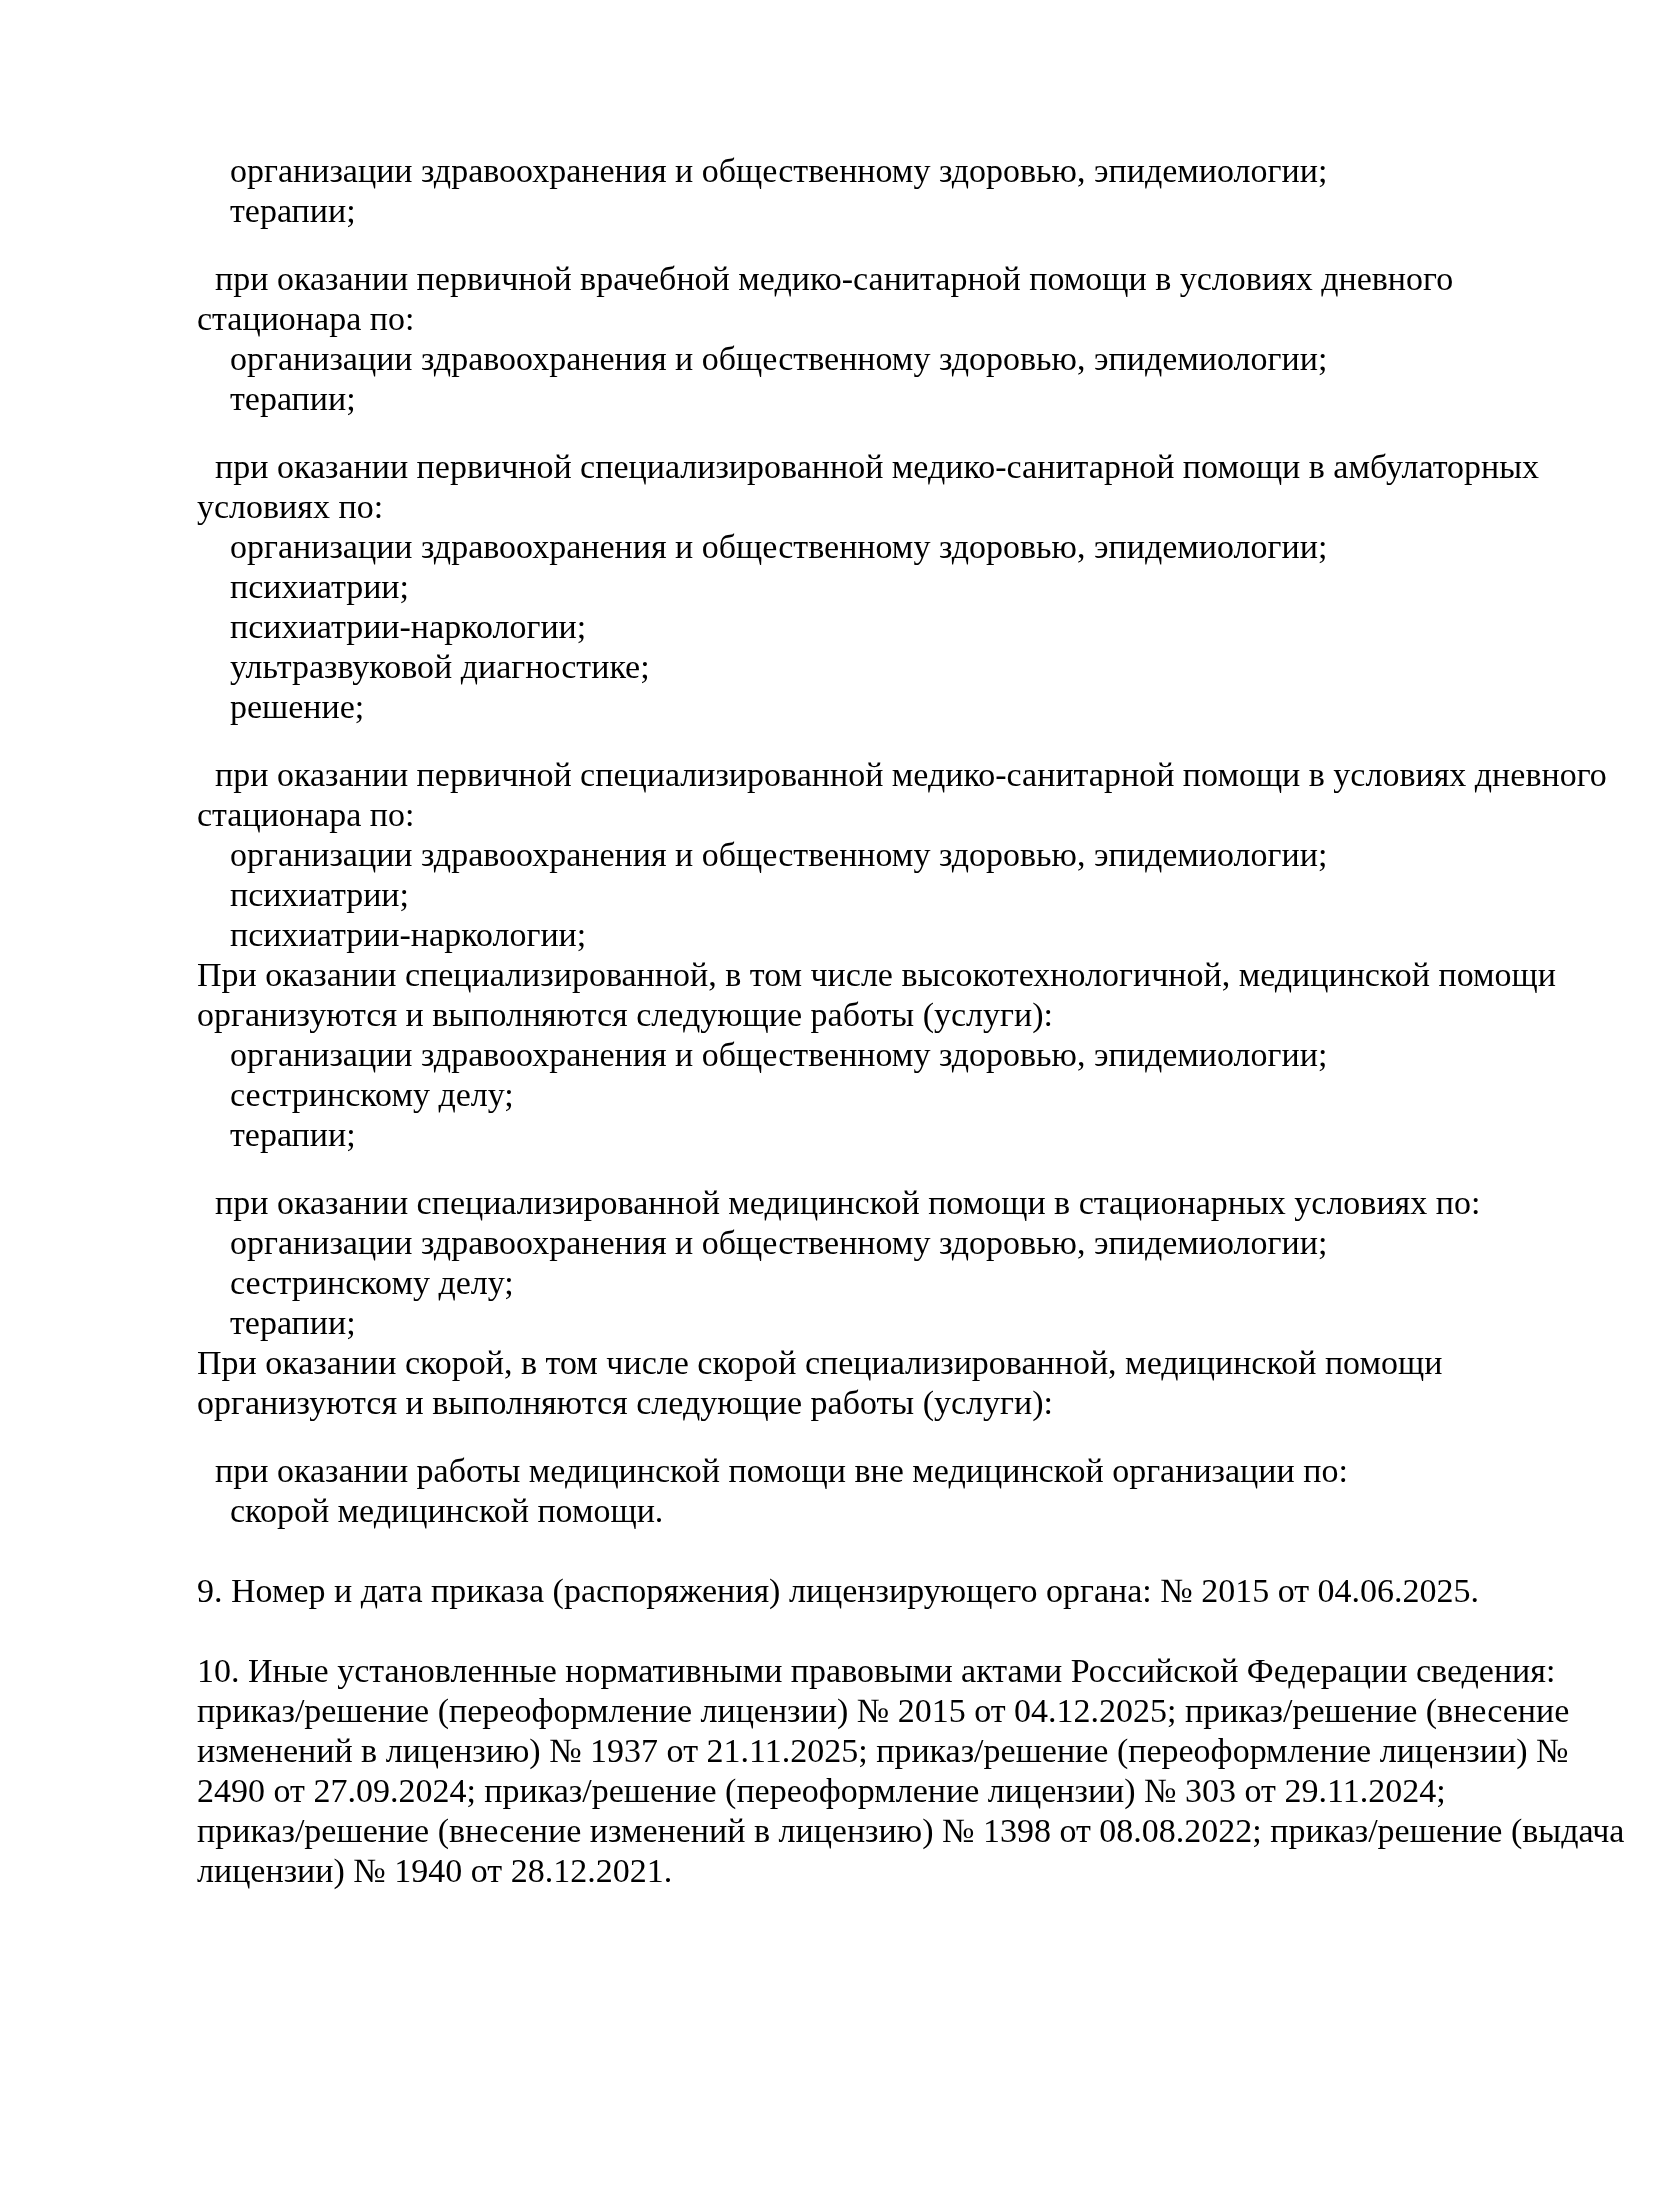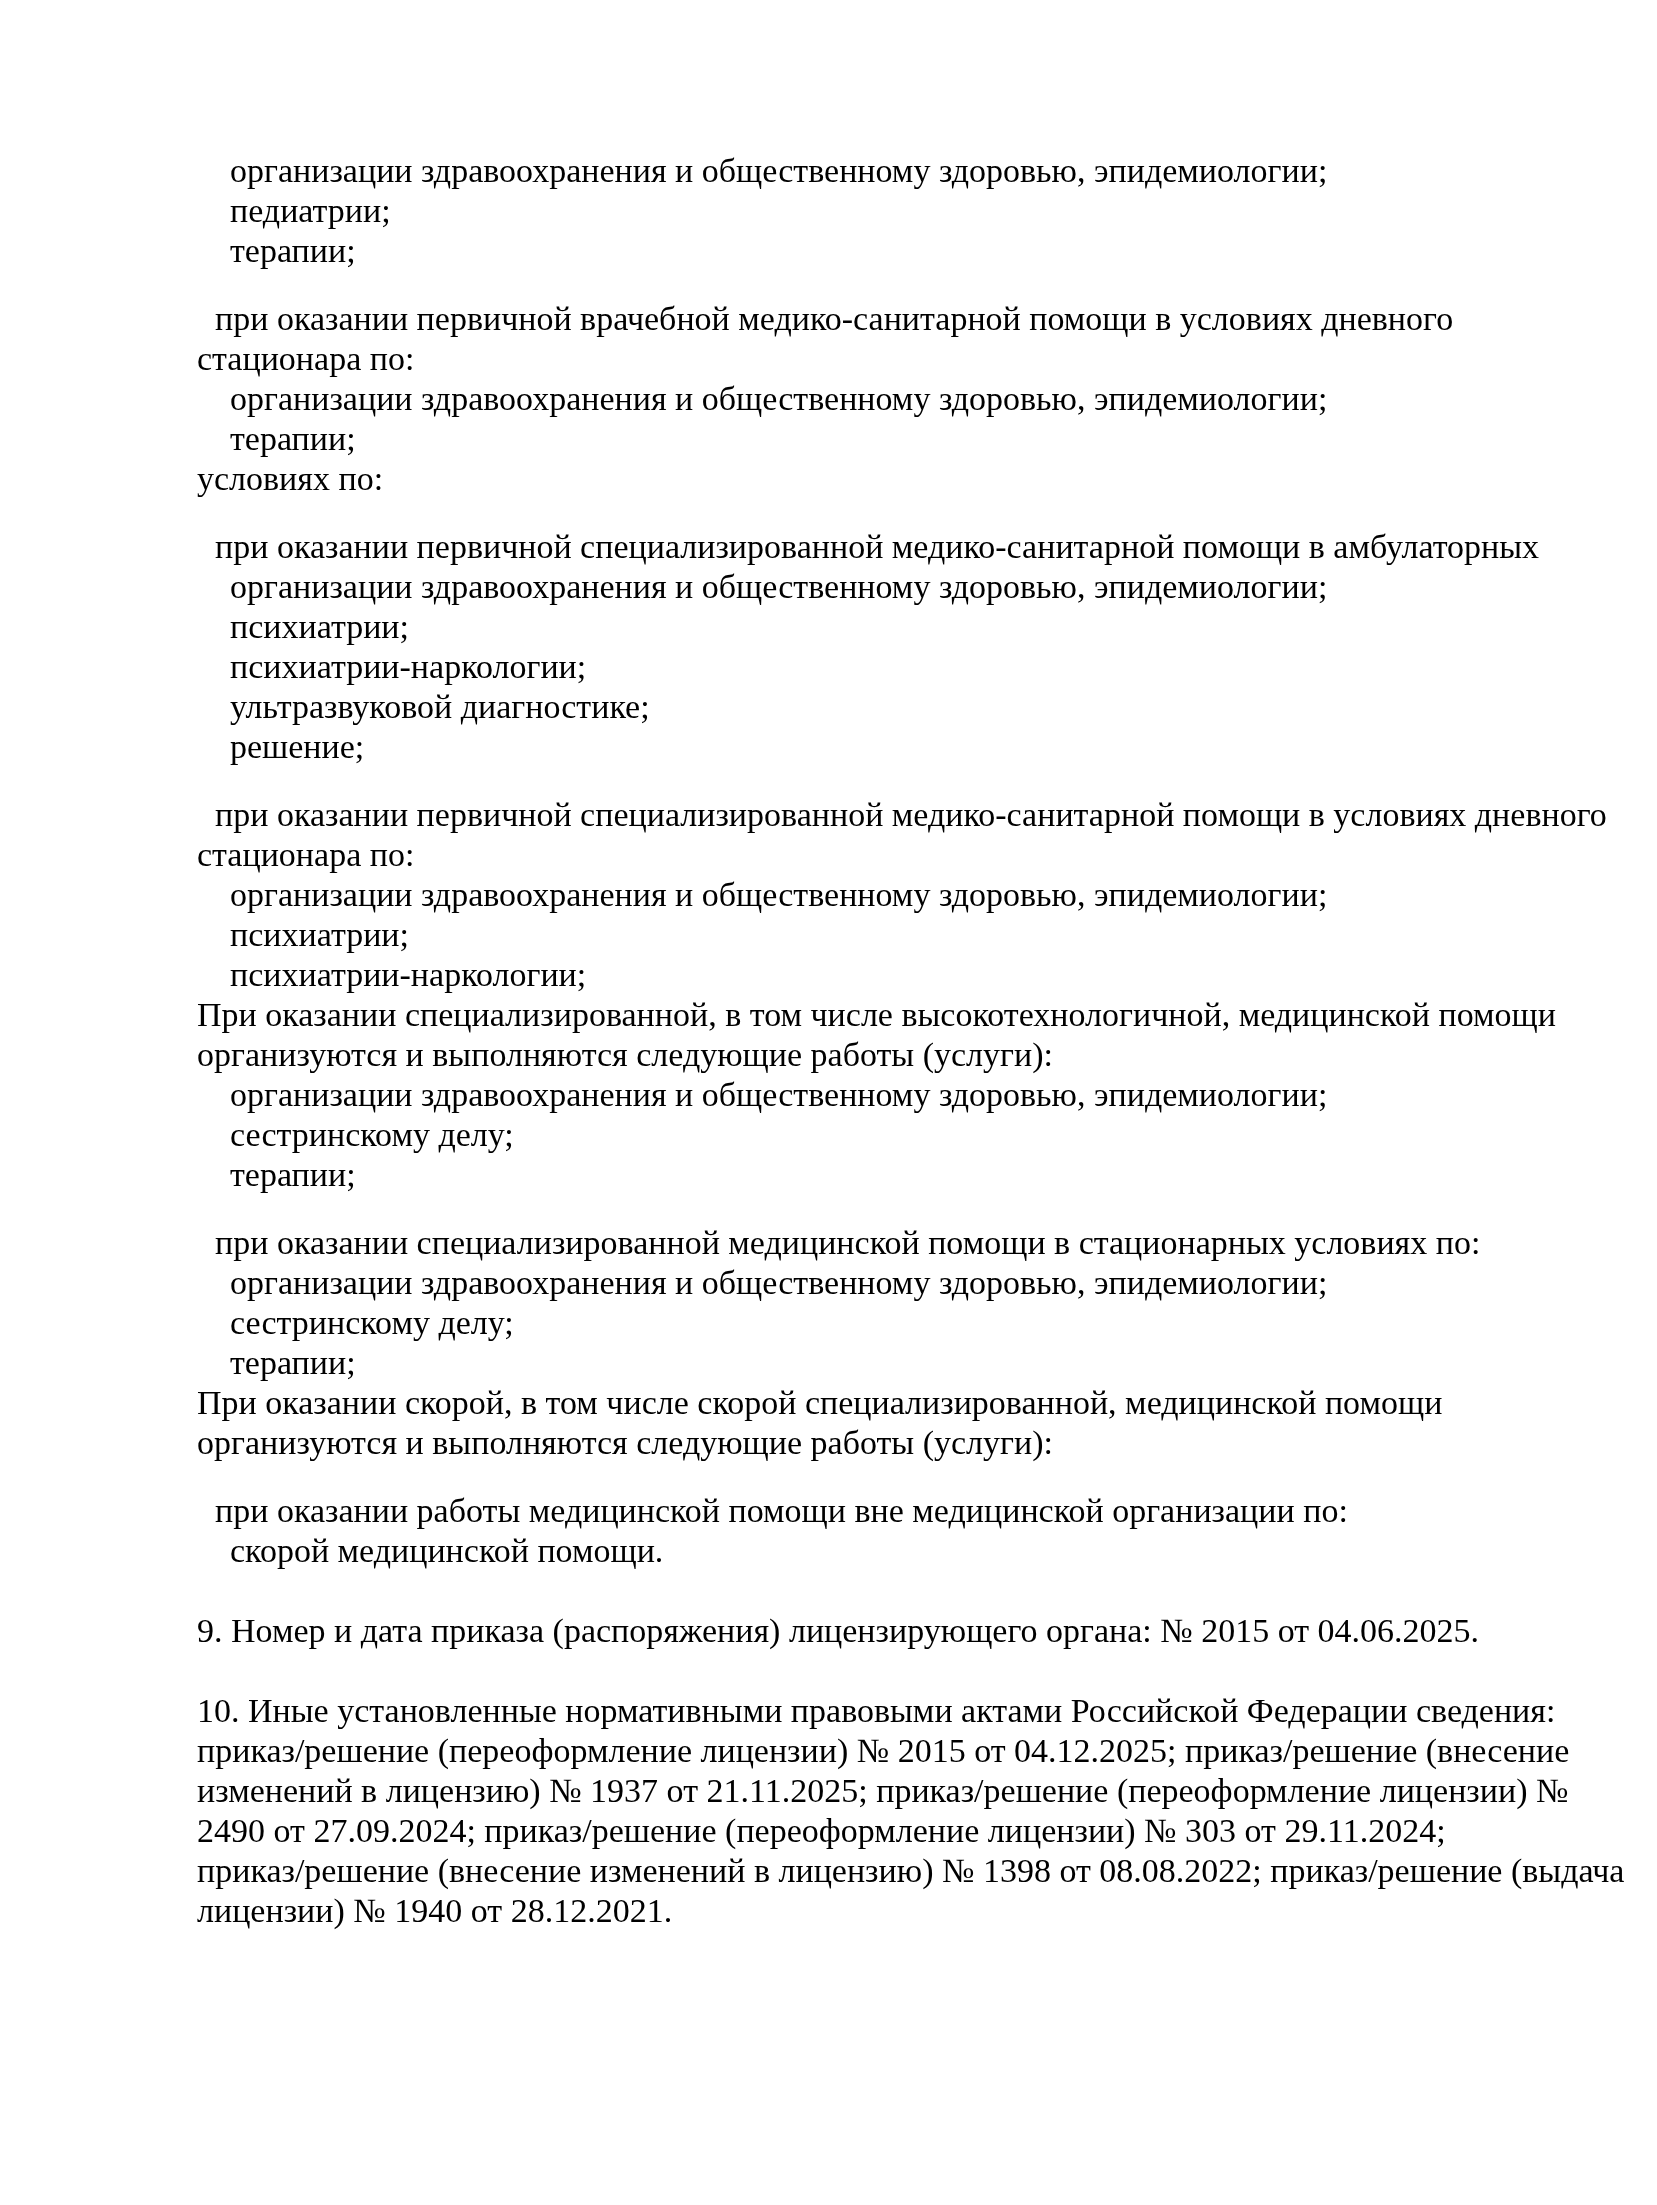--- a/index.html
+++ b/index.html
@@ -33,28 +33,27 @@
   .indent-0 { padding-left: 0; }
   .indent-1 { padding-left: 18px; margin-top: 28px; }
   .indent-2 { padding-left: 33px; }
 </style>
 </head>
 <body>
 
 <div class="page">
   <div class="doc" id="doc-body" style="color: rgb(0, 0, 0);">
       <div class="doc-line indent-2">организации здравоохранения и общественному здоровью, эпидемиологии;</div>
-      <div class="doc-line indent-2">педиатрии;</div>
       <div class="doc-line indent-2">терапии;</div>
       <div class="doc-line indent-1">при оказании первичной врачебной медико-санитарной помощи в условиях дневного</div>
       <div class="doc-line indent-0">стационара по:</div>
       <div class="doc-line indent-2">организации здравоохранения и общественному здоровью, эпидемиологии;</div>
       <div class="doc-line indent-2">терапии;</div>
+      <div class="doc-line indent-1">при оказании первичной специализированной медико-санитарной помощи в амбулаторных</div>
       <div class="doc-line indent-0">условиях по:</div>
-      <div class="doc-line indent-1">при оказании первичной специализированной медико-санитарной помощи в амбулаторных</div>
       <div class="doc-line indent-2">организации здравоохранения и общественному здоровью, эпидемиологии;</div>
       <div class="doc-line indent-2">психиатрии;</div>
       <div class="doc-line indent-2">психиатрии-наркологии;</div>
       <div class="doc-line indent-2">ультразвуковой диагностике;</div>
       <div class="doc-line indent-2">решение;</div>
       <div class="doc-line indent-1">при оказании первичной специализированной медико-санитарной помощи в условиях дневного</div>
       <div class="doc-line indent-0">стационара по:</div>
       <div class="doc-line indent-2">организации здравоохранения и общественному здоровью, эпидемиологии;</div>
       <div class="doc-line indent-2">психиатрии;</div>
       <div class="doc-line indent-2">психиатрии-наркологии;</div>

